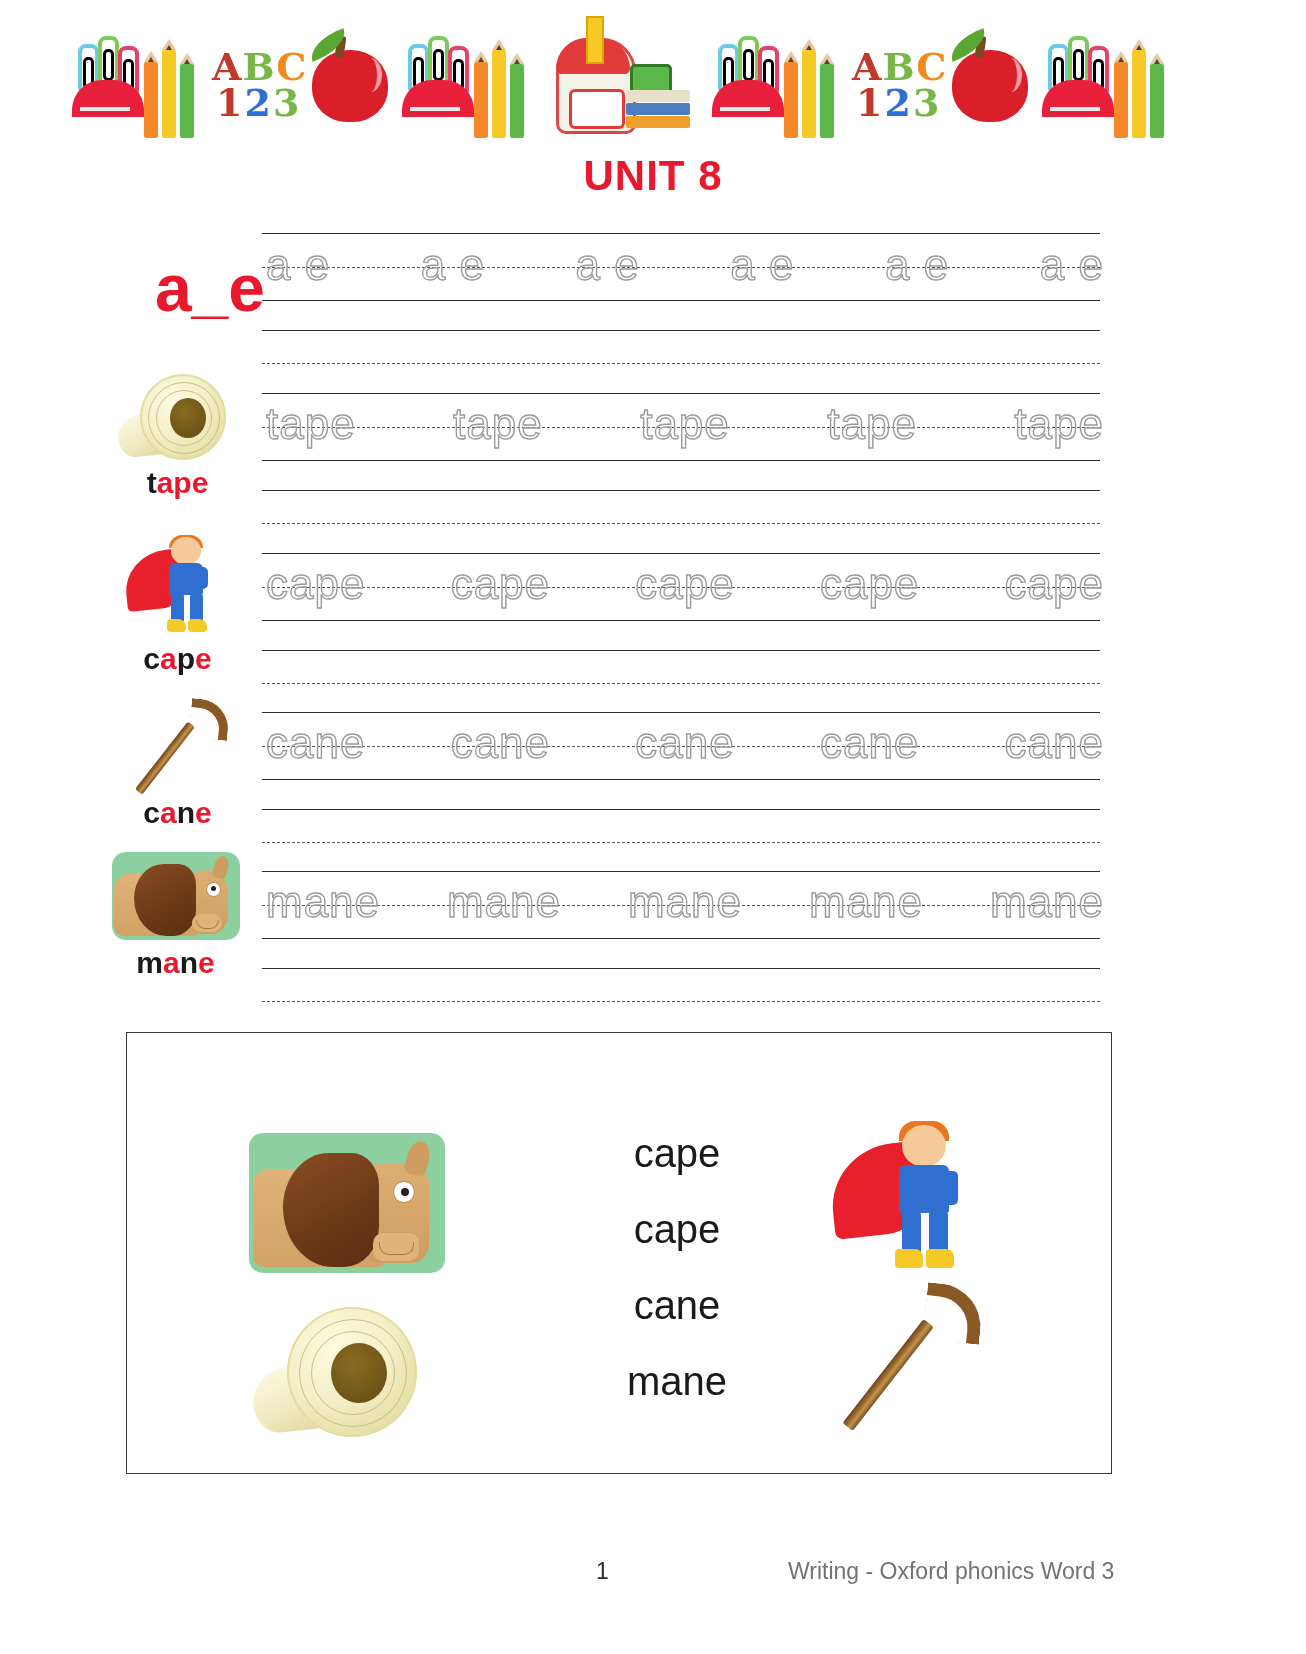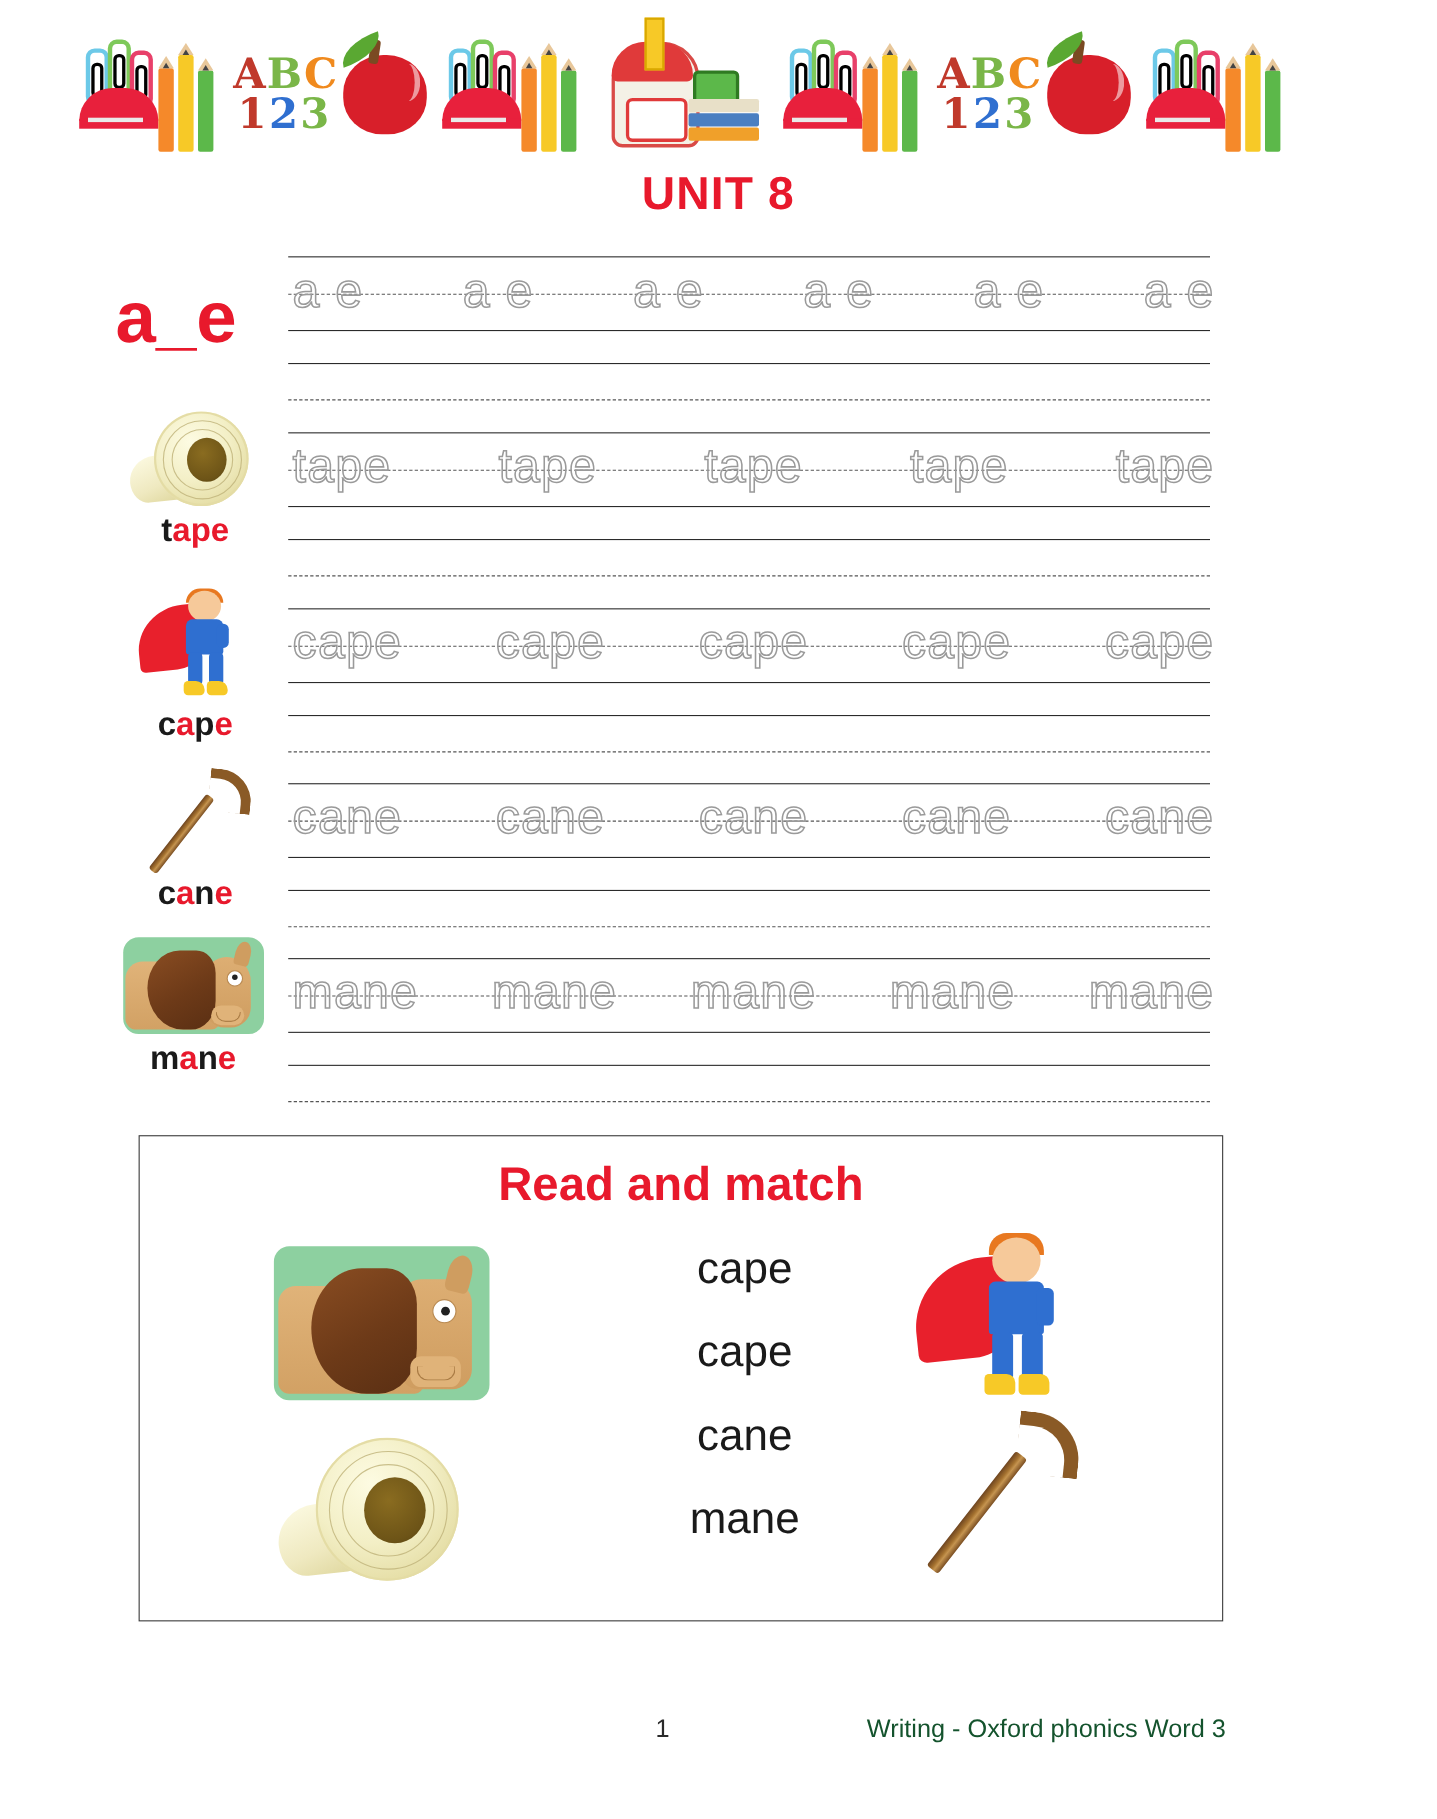--- a/index.html
+++ b/index.html
@@ -77,21 +77,21 @@
     background:#5cb84a;border:3px solid #2f7a22;border-radius:5px;}
 
   
   .unit-title{
     position:absolute;left:0;top:152px;width:1306px;text-align:center;
     font-size:42px;font-weight:bold;color:#e8192c;letter-spacing:1px;
   }
 
   
   .ae-label{
-    position:absolute;left:105px;top:255px;width:160px;text-align:left;
+    position:absolute;left:105px;top:255px;width:160px;text-align:right;
     font-size:66px;font-weight:bold;color:#e8192c;line-height:1;
   }
 
   
   .lines{position:absolute;}
   .ln{position:absolute;left:0;width:100%;height:0;}
   .ln.solid{border-top:1.6px solid #2b2b2b;}
   .ln.dash{border-top:1.6px dashed #555;}
   .trace-word{
     font-size:44px;line-height:1;
@@ -187,21 +187,21 @@
   .match-words div{font-size:40px;color:#1a1a1a;margin-bottom:36px;line-height:1;}
 
   .mh-left{position:absolute;left:120px;top:96px;}
   .mt-left{position:absolute;left:126px;top:270px;}
   .mhero-right{position:absolute;left:700px;top:88px;}
   .mcane-right{position:absolute;left:690px;top:250px;}
 
   
   .footer{position:absolute;left:0;top:1558px;width:1306px;}
   .footer .page-no{position:absolute;left:596px;top:0;font-size:23px;color:#2a2a2a;}
-  .footer .src{position:absolute;left:788px;top:0;font-size:23px;color:#14532d;}
+  .footer .src{position:absolute;left:788px;top:0;font-size:23px;color:#737373;}
 </style>
 </head>
 <body>
 
 <div class="topborder">
 
   <div class="clip-art">
     <span class="paperclip pc1"></span>
     <span class="paperclip pc2"></span>
     <span class="paperclip pc3"></span>
@@ -393,21 +393,20 @@
 </div>
 <div id="trace-3" style="position: absolute; left: 266px; top: 880px; width: 838px; height: 44px; display: flex; justify-content: space-between; align-items: flex-start;">
     <span class="trace-word">mane</span>
     <span class="trace-word">mane</span>
     <span class="trace-word">mane</span>
     <span class="trace-word">mane</span>
     <span class="trace-word">mane</span>
   </div>
 
 <div class="match-box">
-  <div class="match-title">Read and match</div>
 
   <div class="mh-left horse-img" style="width:200px;height:150px;">
     <span class="horse-bg" style="width:196px;height:140px;"></span>
     <span class="horse-body" style="left:6px;top:40px;width:132px;height:98px;"></span>
     <span class="horse-head" style="left:116px;top:34px;width:66px;height:100px;"></span>
     <span class="horse-ear" style="left:160px;top:12px;width:22px;height:34px;"></span>
     <span class="horse-mane" style="left:36px;top:24px;width:96px;height:114px;"></span>
     <span class="horse-eye" style="left:146px;top:52px;width:20px;height:20px;"></span>
     <span class="horse-pupil" style="left:154px;top:59px;width:8px;height:8px;"></span>
     <span class="horse-muzzle" style="left:126px;top:104px;width:46px;height:28px;"></span>

